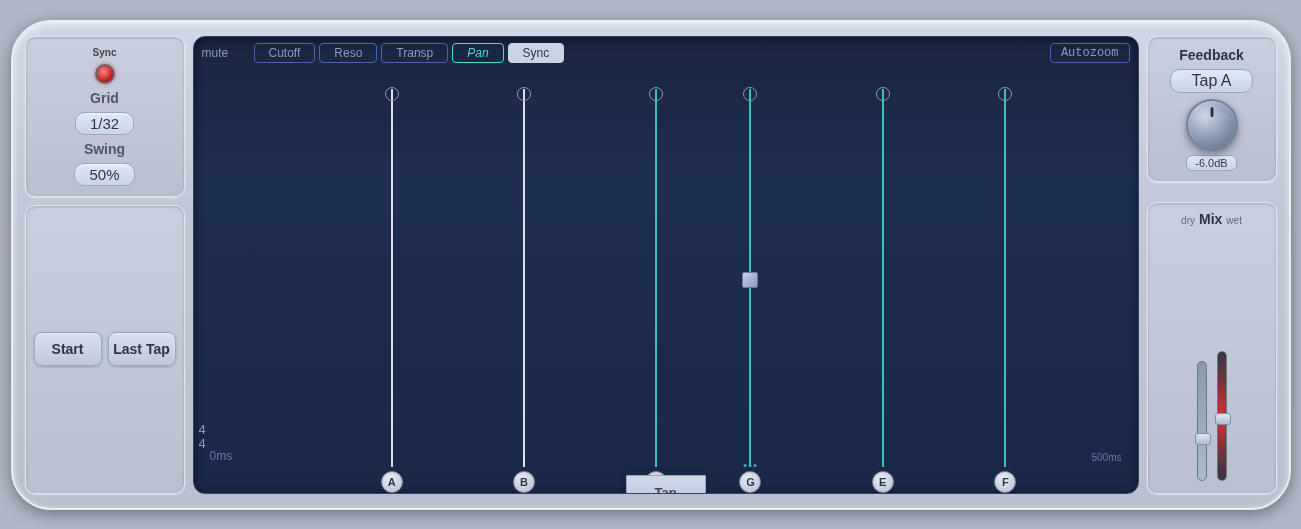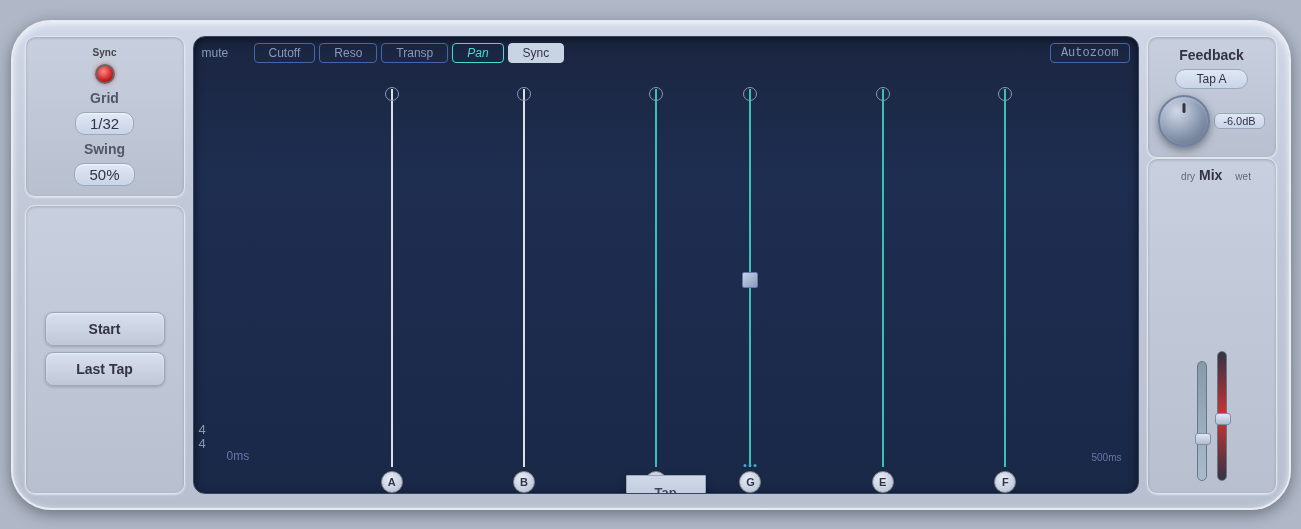--- a/index.html
+++ b/index.html
@@ -85,23 +85,23 @@
 
     .grid-label, .swing-label {
       font-size: 14px;
       color: #556;
       font-weight: bold;
     }
 
     .action-box {
       flex: 1;
       display: flex;
-      flex-direction: column;
-      align-items: center;
-      justify-content: center;
+      flex-direction: row;
+      align-items: center;
+      justify-content: flex-start;
     }
 
     .action-button {
       width: 120px;
       padding: 8px 0;
       background: linear-gradient(180deg, #d8e0f0 0%, #c0c8d8 100%);
       border: 1px solid #9aa8bc;
       border-radius: 8px;
       font-size: 14px;
       font-weight: bold;
@@ -189,21 +189,21 @@
     
     .sequencer-area {
       flex: 1;
       position: relative;
       overflow: hidden;
     }
 
     
     .time-start {
       position: absolute;
-      left: 33px;
+      left: 16px;
       bottom: 30px;
       color: #6677aa;
       font-size: 12px;
     }
 
     .time-end {
       position: absolute;
       right: 16px;
       bottom: 30px;
       color: #6677aa;
@@ -290,21 +290,21 @@
       border-radius: 50%;
       background: #44aacc;
     }
 
     
     .right-panel {
       width: 130px;
       height: 100%;
       display: flex;
       flex-direction: column;
-      gap: 0;
+      gap: 20px;
       flex-shrink: 0;
     }
 
     .feedback-box {
       background: linear-gradient(180deg, #c8d0e0 0%, #b8c0d0 100%);
       border-radius: 10px;
       border: 1px solid #e0e4ec;
       box-shadow: inset 0 1px 3px rgba(0,0,0,0.2), 0 1px 2px rgba(255,255,255,0.5);
       padding: 10px 8px;
       display: flex;
@@ -317,28 +317,28 @@
       font-size: 14px;
       font-weight: bold;
       color: #334;
     }
 
     .feedback-tap-button {
       padding: 2px 20px;
       border: 1px solid #9aa8bc;
       border-radius: 10px;
       background: linear-gradient(180deg, #e0e8f4 0%, #c8d4e8 100%);
-      font-size: 12px;
+      font-size: 16px;
       color: #334;
       cursor: pointer;
     }
 
     .knob-container {
       display: flex;
-      flex-direction: row;
+      flex-direction: column;
       align-items: center;
       gap: 4px;
       justify-content: space-between;
     }
 
     .knob {
       width: 52px;
       height: 52px;
       border-radius: 50%;
       background: radial-gradient(circle at 35% 30%, #d0d8e8, #8090a8 60%, #606878);
@@ -386,21 +386,20 @@
     .mix-header {
       display: flex;
       flex-direction: row;
       align-items: baseline;
       gap: 4px;
     }
 
     .mix-dry-label, .mix-wet-label {
       font-size: 10px;
       color: #667;
-      margin-left: 9px;
     }
 
     .mix-title {
       font-size: 14px;
       font-weight: bold;
       color: #334;
     }
 
     .mix-sliders {
       display: flex;

